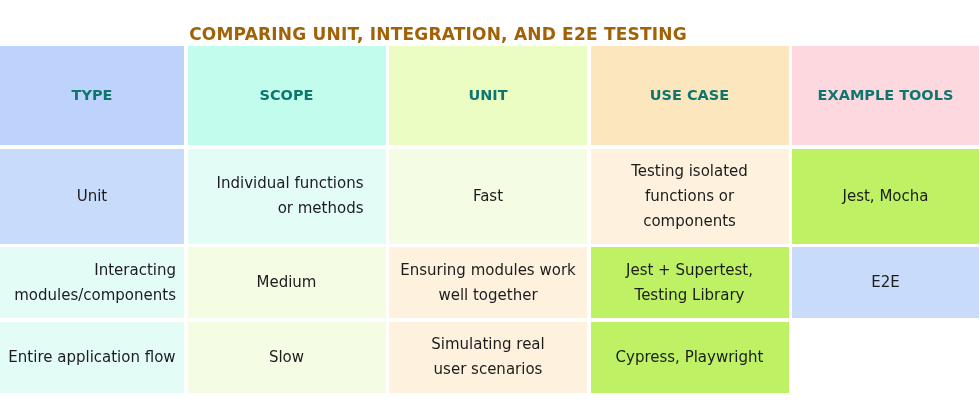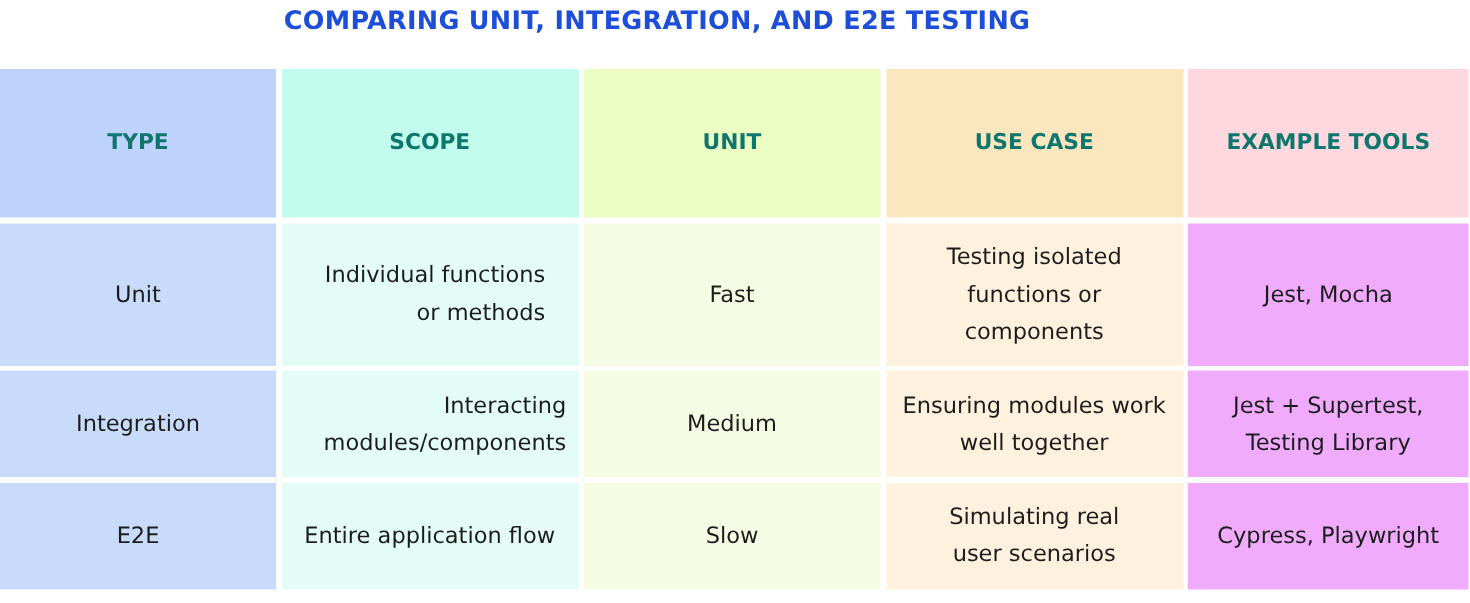--- a/index.html
+++ b/index.html
@@ -1,44 +1,43 @@
 <!DOCTYPE html>
 <html><head>
 <meta charset="utf-8">
 <style>
   html, body { margin:0; padding:0; background:#ffffff; }
   body { width:980px; height:402px; position:relative; overflow:hidden; font-family:"DejaVu Sans","Liberation Sans",sans-serif; color:#1c1c1c; }
-  .title { position:absolute; top:4px; left:0; width:876px; text-align:center; font-weight:bold; font-size:17px; letter-spacing:0.2px; color:#1d4ed8; font-family:"DejaVu Sans",sans-serif; }
+  .title { position:absolute; top:24px; left:0; width:876px; text-align:center; font-weight:bold; font-size:17px; letter-spacing:0.2px; color:#a16207; font-family:"DejaVu Sans",sans-serif; }
   .grid { position:absolute; top:46px; left:0; width:980px; height:346px; display:grid;
     grid-template-columns:184px 198px 198px 198px 187px; column-gap:3.5px;
     grid-template-rows:99px 95px 71px 71px; row-gap:3.5px; }
   .cell { display:flex; align-items:center; justify-content:center; text-align:center; font-size:15px; line-height:25px; padding:0 12px; box-sizing:border-box; }
   .head { font-weight:bold; font-size:14.5px; color:#0f766e; }
   .c0.head{background:#bdd3fb;} .c1.head{background:#c2fcec;} .c2.head{background:#ecfdc4;} .c3.head{background:#fbe6bd;} .c4.head{background:#fdd9df;}
-  .c0.body{background:#c9dbfb;} .c1.body{background:#e3fdf6;text-align:right;} .c2.body{background:#f4fde4;} .c3.body{background:#fef1de;} .c4.body{background:#f0abfc;}
+  .c0.body{background:#c9dbfb;} .c1.body{background:#e3fdf6;text-align:right;} .c2.body{background:#f4fde4;} .c3.body{background:#fef1de;} .c4.body{background:#bef264;}
 </style>
 </head>
 <body>
 
 <div class="title">COMPARING UNIT, INTEGRATION, AND E2E TESTING</div>
 
 <div class="grid">
   <div class="cell head c0">TYPE</div>
   <div class="cell head c1">SCOPE</div>
   <div class="cell head c2">UNIT</div>
   <div class="cell head c3">USE CASE</div>
   <div class="cell head c4">EXAMPLE TOOLS</div>
 
   <div class="cell body c0">Unit</div>
   <div class="cell body c1" style="padding:0 22px;">Individual functions or methods</div>
   <div class="cell body c2">Fast</div>
   <div class="cell body c3" style="padding:0 40px;">Testing isolated functions or components</div>
   <div class="cell body c4">Jest, Mocha</div>
 
-  <div class="cell body c0">Integration</div>
   <div class="cell body c1" style="padding:0 8px;">Interacting modules/components</div>
   <div class="cell body c2">Medium</div>
   <div class="cell body c3" style="padding:0 10px;">Ensuring modules work well together</div>
   <div class="cell body c4" style="padding:16px 22px;">Jest + Supertest, Testing Library</div>
 
   <div class="cell body c0">E2E</div>
   <div class="cell body c1" style="padding:0 4px;">Entire application flow</div>
   <div class="cell body c2">Slow</div>
   <div class="cell body c3" style="padding:0 26px;">Simulating real user scenarios</div>
   <div class="cell body c4" style="padding:0 4px;">Cypress, Playwright</div>

